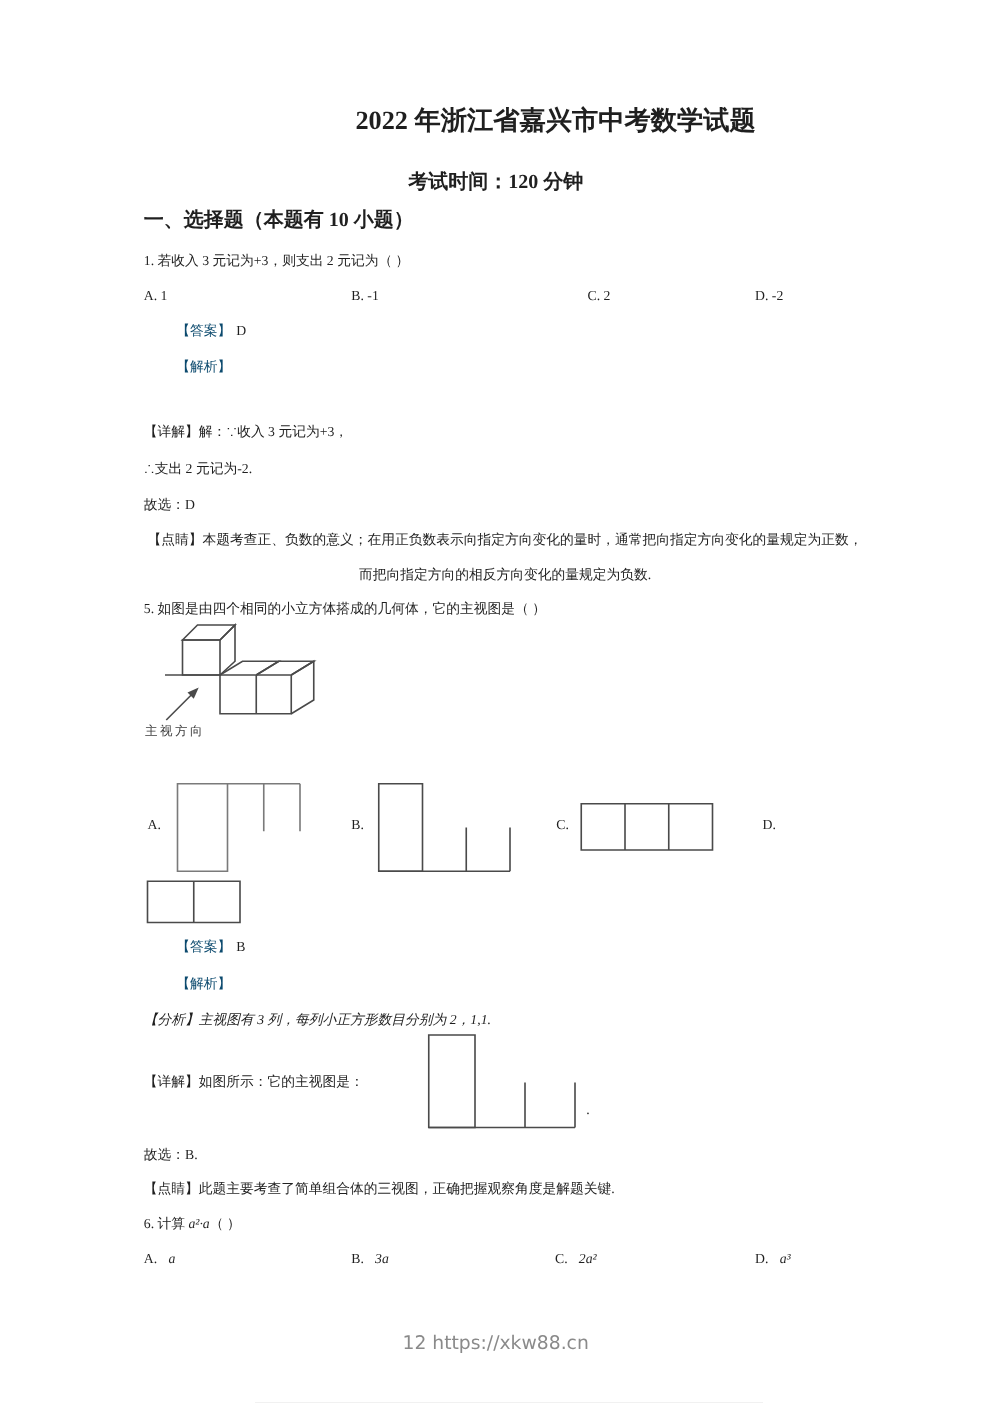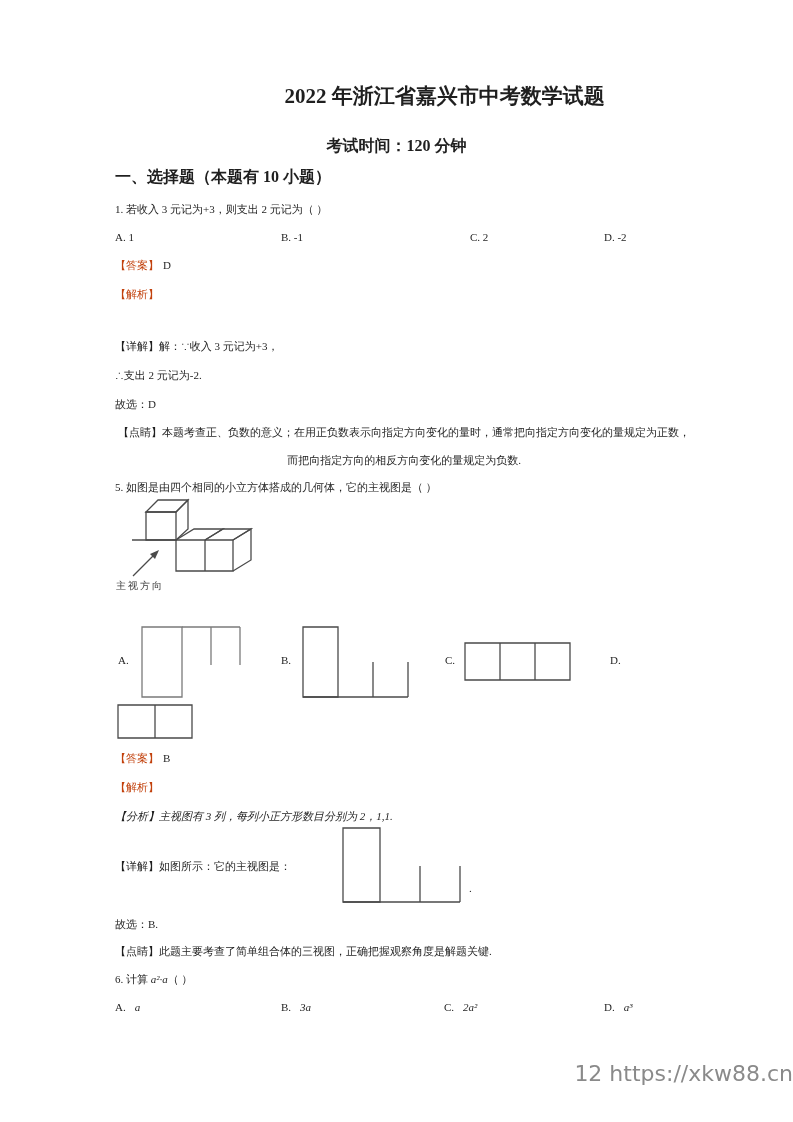--- a/index.html
+++ b/index.html
@@ -11,30 +11,30 @@
     font-family:"Liberation Serif","DejaVu Serif",serif;
     color:#1f1f1f;
     overflow:hidden;
   }
   .t{position:absolute;font-size:11px;line-height:20px;white-space:nowrap;}
   .wrap{white-space:normal;line-height:28.2px;text-align:center;}
   .center{left:0;width:793px;text-align:center;}
   .bold{font-weight:bold;}
   .title{font-size:21px;padding-left:48px;}
   .sub{font-size:16px;}
-  .tag{color:#c2410c;}
+  .tag{color:#0c4a6e;margin-left:26px;}
   .ansv{margin-left:4px;color:#1f1f1f;}
   .math{font-style:italic;}
   .mathv{font-style:italic;margin-left:9px;}
   .fig{position:absolute;}
   .fig path,.fig line,.fig polyline,.fig rect{fill:none;stroke:#4a4a4a;stroke-width:1.3;}
   .fig .lt path,.fig .lt line{stroke:#7a7a7a;}
   .fig .fill{fill:#4a4a4a;stroke:none;}
   .viewlabel{letter-spacing:2px;color:#3c3c3c;font-size:10px;}
-  .footer{font-family:"DejaVu Sans","Liberation Sans",sans-serif;color:#8a8a8a;font-size:22px;text-align:right;}
+  .footer{font-family:"DejaVu Sans","Liberation Sans",sans-serif;color:#8a8a8a;font-size:15px;}
 </style>
 </head>
 <body>
 
 <div class="page">
 
   <div class="t center bold title" style="top:86px;">2022 年浙江省嘉兴市中考数学试题</div>
   <div class="t center bold sub" style="top:136px;">考试时间：120 分钟</div>
   <div class="t bold sub" style="top:167px;left:115px;">一、选择题（本题有 10 小题）</div>
 

